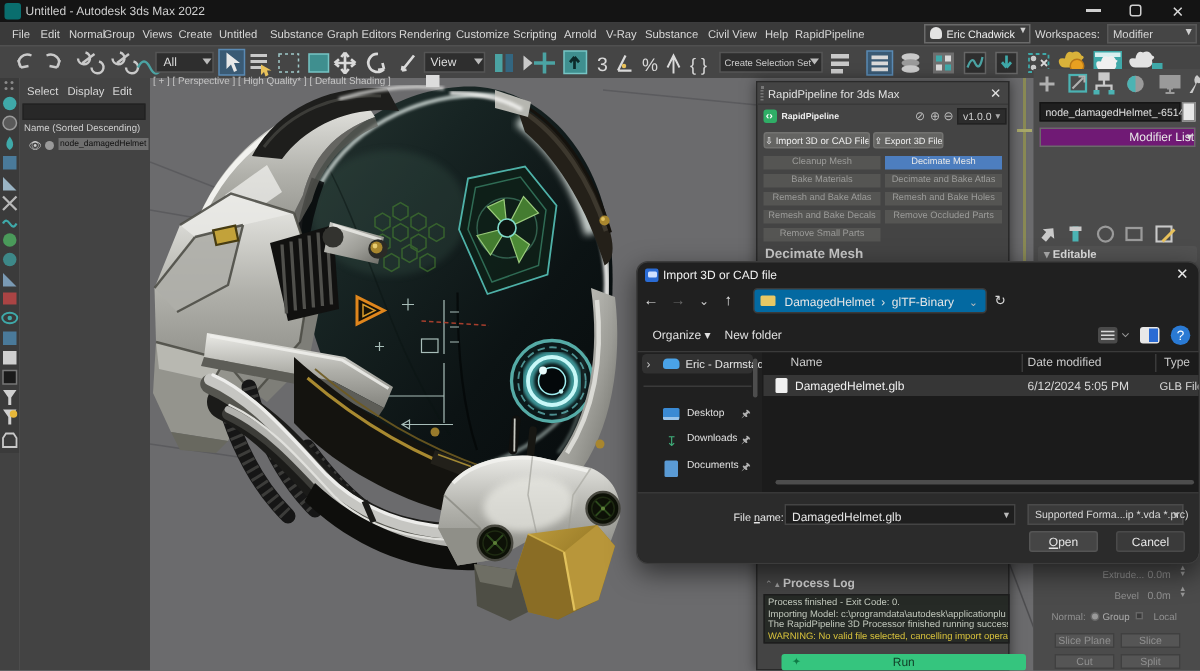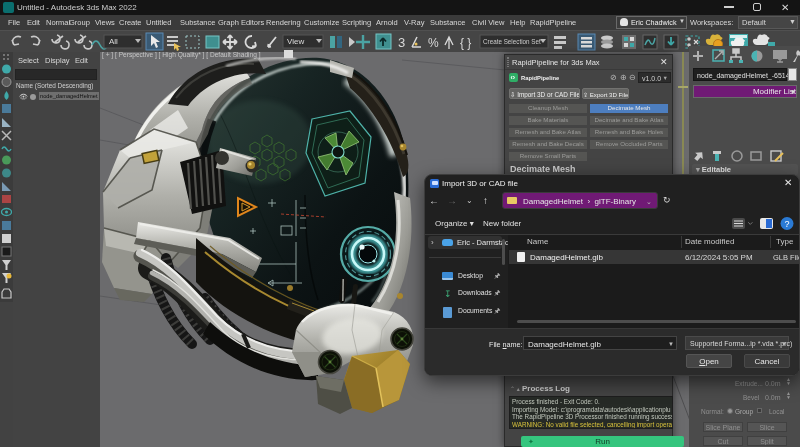--- a/index.html
+++ b/index.html
@@ -65,21 +65,21 @@
     <span class="mi" style="left:430px;">Substance</span>
     <span class="mi" style="left:472px;">Civil&nbsp;View</span>
     <span class="mi" style="left:510px;">Help</span>
     <span class="mi" style="left:530px;">RapidPipeline</span>
     <span class="abs" style="left:616px;top:1px;width:71px;height:13px;background:#3c3c3c;border:1px solid #6a6a6a;"></span>
     <span class="abs" style="left:620px;top:3px;width:8px;height:8px;background:#e3e3e3;border-radius:50% 50% 2px 2px;"></span>
     <span class="mi" style="left:631px;color:#f0f0f0;font-size:7.2px;">Eric Chadwick</span>
     <span class="mi" style="left:679px;color:#cfcfcf;font-size:6px;">▼</span>
     <span class="mi" style="left:690px;">Workspaces:</span>
     <span class="abs" style="left:738px;top:1px;width:60px;height:13px;background:#454545;border:1px solid #585858;"></span>
-    <span class="mi" style="left:742px;">Default</span>
+    <span class="mi" style="left:742px;">Modifier</span>
     <span class="mi" style="left:789px;color:#cfcfcf;font-size:7px;">▼</span>
   </div>
 
   <div class="abs" id="toolbar">
     <svg width="800" height="22" viewBox="0 0 800 22" xmlns="http://www.w3.org/2000/svg">
       <g fill="none" stroke="#c9c9c9" stroke-width="1.6">
         <path d="M14,14 C10,8 16,4 21,6 M14,14 l-2,-5 M14,14 l5,-1"></path>
         <path d="M38,14 C42,8 36,4 31,6 M38,14 l2,-5 M38,14 l-5,-1"></path>
         <path d="M55,13 l8,-6 M52,10 a4,4 0 1 0 5,-4 M61,16 a4,4 0 1 0 5,-4" transform="translate(0,-2)"></path>
         <path d="M78,13 l8,-6 M75,10 a4,4 0 1 0 5,-4 M84,16 a4,4 0 1 0 5,-4" transform="translate(0,-2)"></path>
@@ -555,21 +555,21 @@
 
     <div class="abs" style="left:5px;top:4px;width:9px;height:9px;background:#2a6bd4;border-radius:1.5px;"></div>
     <div class="abs" style="left:6.5px;top:5.5px;width:6px;height:4px;background:#cfe0ff;border-radius:1px;"></div>
     <div class="abs" style="left:17px;top:4px;font-size:8px;color:#f0f0f0;">Import 3D or CAD file</div>
     <div class="abs" style="left:359px;top:2px;font-size:10px;color:#e8e8e8;">✕</div>
 
     <div class="abs" style="left:4px;top:20px;font-size:10px;color:#e0e0e0;">←</div>
     <div class="abs" style="left:22px;top:20px;font-size:10px;color:#6a6a6a;">→</div>
     <div class="abs" style="left:41px;top:21px;font-size:8px;color:#c9c9c9;">⌄</div>
     <div class="abs" style="left:58px;top:20px;font-size:10px;color:#e0e0e0;">↑</div>
-    <div class="abs" style="left:77px;top:17px;width:156px;height:17px;background:#701a75;border:1px solid #3a3a3a;border-radius:3px;">
+    <div class="abs" style="left:77px;top:17px;width:156px;height:17px;background:#0369a1;border:1px solid #3a3a3a;border-radius:3px;">
       <span class="abs" style="left:4px;top:4px;width:10px;height:7px;background:#e8c864;border-radius:1px;"></span>
       <span class="abs" style="left:20px;top:4px;font-size:8px;color:#e6e6e6;">DamagedHelmet&nbsp;&nbsp;›&nbsp;&nbsp;glTF-Binary</span>
       <span class="abs" style="left:143px;top:5px;font-size:7px;color:#bbb;">⌄</span>
     </div>
     <div class="abs" style="left:238px;top:20px;font-size:9px;color:#d9d9d9;">↻</div>
 
     <div class="abs" style="left:10px;top:44px;font-size:8px;color:#e0e0e0;">Organize ▾</div>
     <div class="abs" style="left:58px;top:44px;font-size:8px;color:#e0e0e0;">New folder</div>
     <svg class="abs" style="left:305px;top:41px;" width="66" height="16" viewBox="0 0 66 16" xmlns="http://www.w3.org/2000/svg">
       <rect x="2" y="2" width="13" height="11" rx="2" fill="#4a4a4a"></rect>

